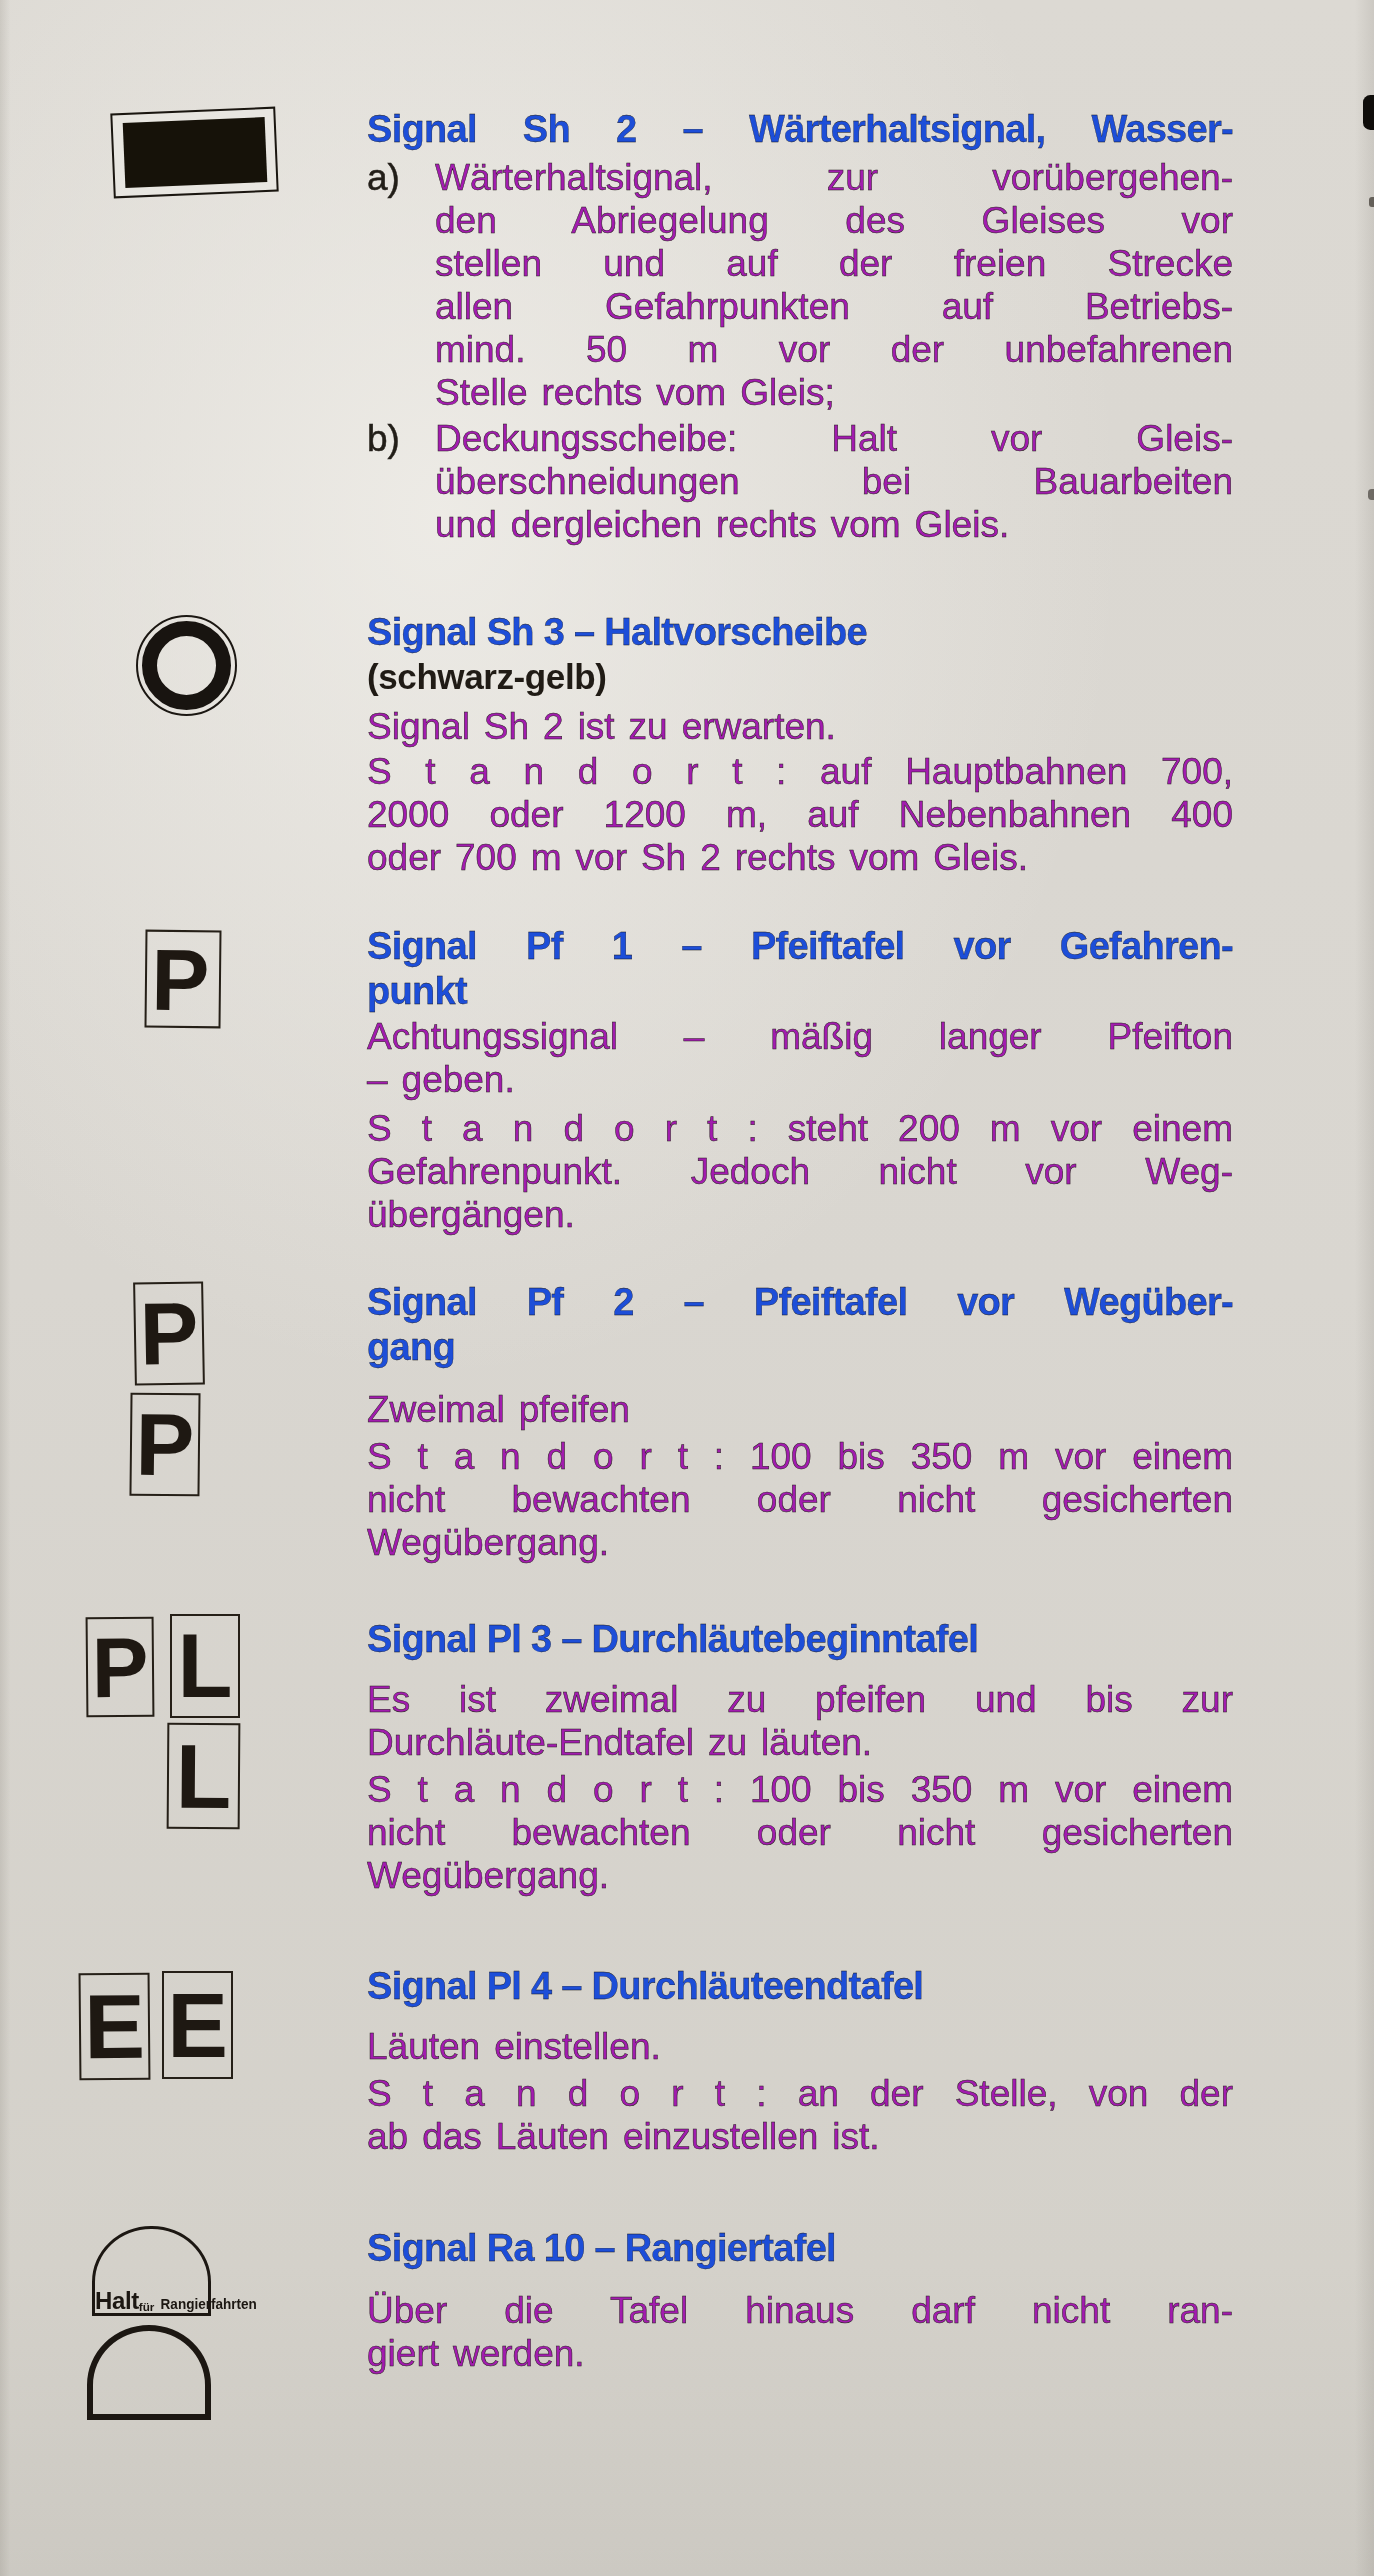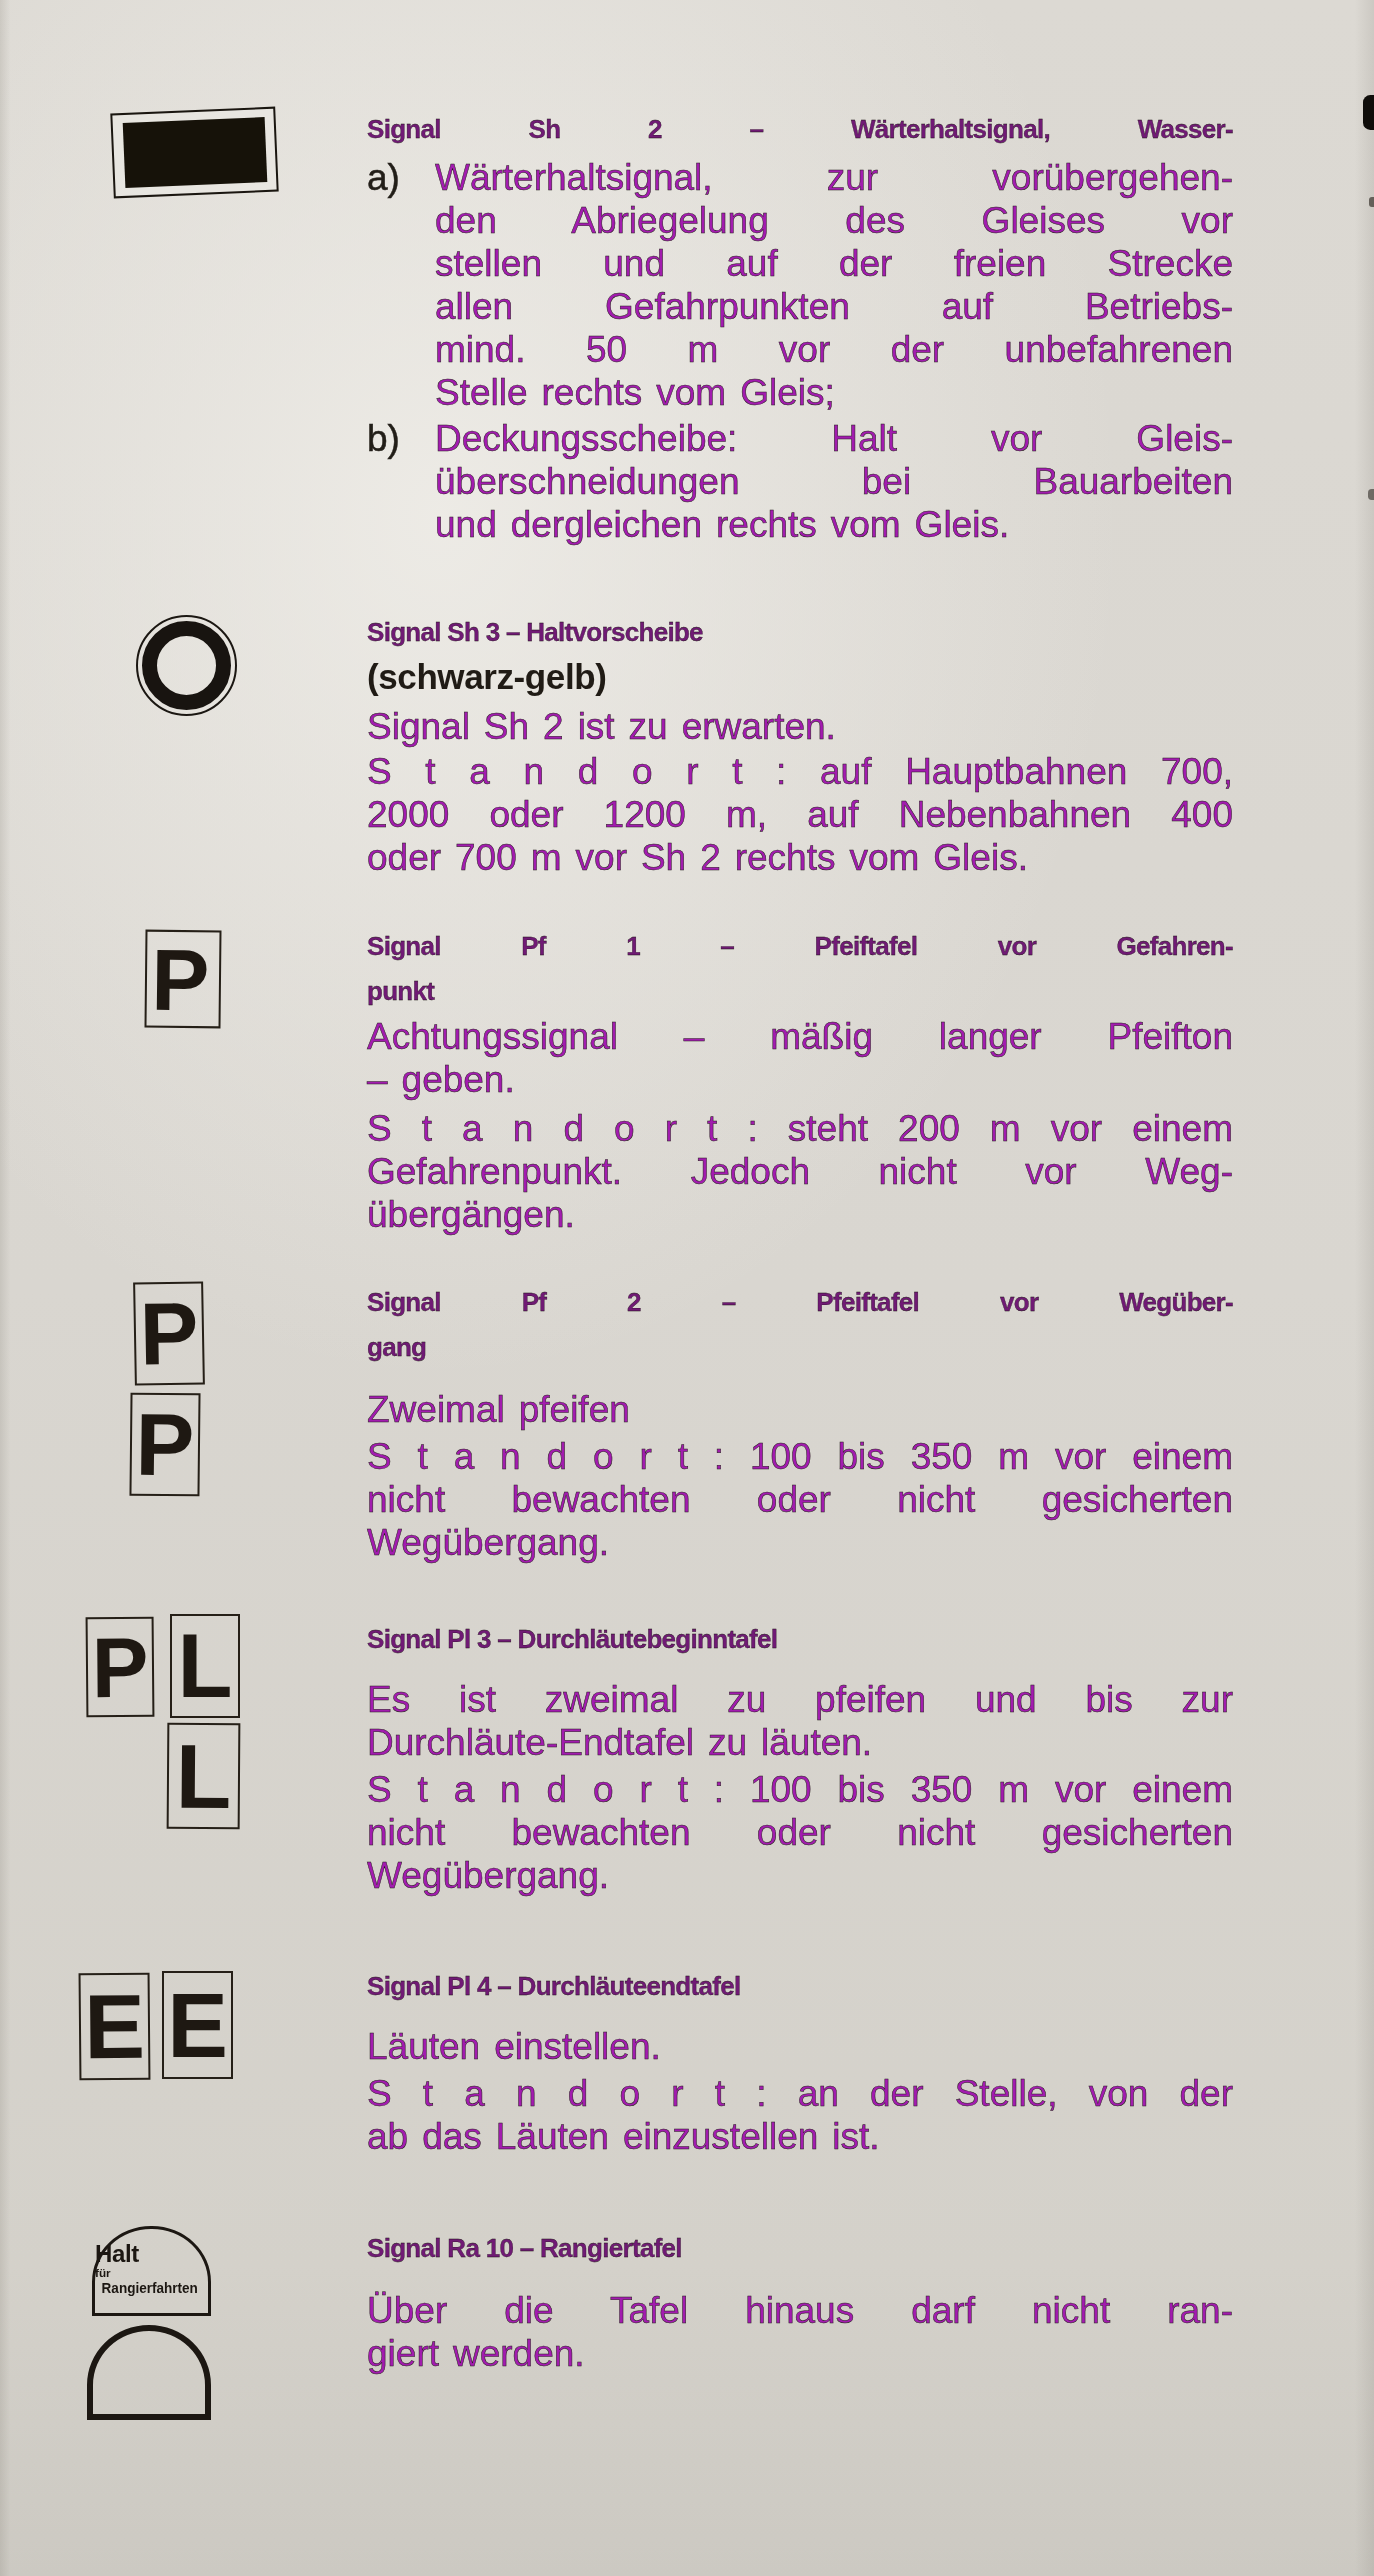--- a/index.html
+++ b/index.html
@@ -11,21 +11,21 @@
   .paper{
     position:absolute;inset:0;
     background:
       linear-gradient(90deg, rgba(120,115,105,.18) 0px, rgba(120,115,105,0) 10.3px),
       linear-gradient(270deg, rgba(60,55,48,.10) 0px, rgba(60,55,48,0) 19px),
       radial-gradient(ellipse 1101px 1395px at 32% 20%, rgba(240,238,233,.85), rgba(240,238,233,0) 62%),
       linear-gradient(180deg,#dcd9d3 0%,#d9d6d0 50%,#d4d1ca 88%,#ccc9c2 100%);
   }
   .section{position:absolute;left:367px;width:866px;}
   .hline{
-    font-weight:700;font-size:26px;line-height:45px;color:#701a75;
+    font-weight:700;font-size:38px;line-height:45px;color:#1d4ed8;
     letter-spacing:-0.7px;-webkit-text-stroke:0.3px #17130e;
     text-align:justify;text-align-last:justify;
   }
   .hline.last{text-align-last:left;}
   .subheading{
     font-weight:700;font-size:35px;line-height:43px;color:#201b15;
     letter-spacing:-0.4px;
   }
   .bline{
     font-size:37px;line-height:43px;color:#a21caf;
@@ -44,21 +44,21 @@
   .sh2{border:2.9px solid #1a1610;padding:8px 9.5px;background:rgba(235,233,228,.6);}
   .sh2-inner{width:100%;height:100%;background:#161209;}
   .ring-outer{border:2.9px solid #1b1712;border-radius:50%;}
   .ring-inner{position:absolute;inset:3.7px;border:15.4px solid #181410;border-radius:50%;}
   .board{
     border:2.9px solid #251f17;display:flex;align-items:center;justify-content:center;
     font-weight:700;color:#1e1812;line-height:1;
   }
   .board span{display:block;}
   .dome{
-    border:3.7px solid #1c1712;display:flex;flex-direction:column;align-items:flex-start;
+    border:3.7px solid #1c1712;display:flex;flex-direction:row;align-items:flex-end;
     color:#1c1712;text-align:center;
   }
   .dome-halt{font-weight:700;font-size:24px;line-height:25px;margin-top:11.7px;letter-spacing:-0.4px;}
   .dome-fuer{font-weight:700;font-size:11.7px;line-height:13.2px;}
   .dome-rang{font-weight:700;font-size:15.4px;line-height:17.6px;transform:scaleX(.88);white-space:nowrap;}
   .edge-mark{position:absolute;}
 </style>
 </head>
 <body>
 

